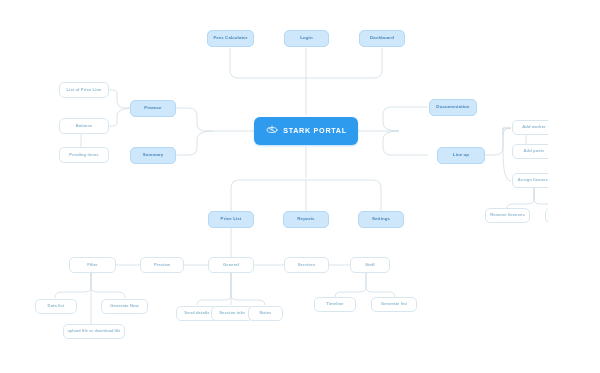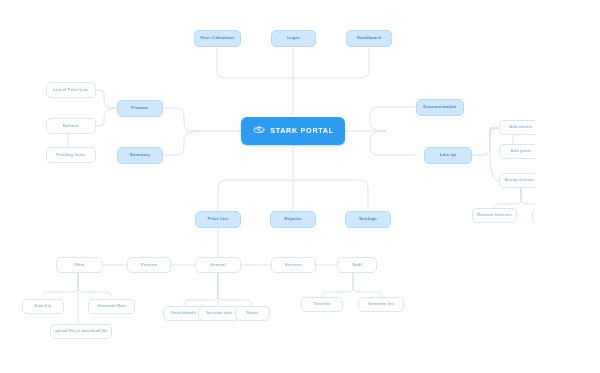--- a/index.html
+++ b/index.html
@@ -9,20 +9,21 @@
   }
   body {
     font-family: "Liberation Sans", sans-serif;
   }
   #canvas {
     position: relative;
     width: 535px;
     height: 373px;
     background: #ffffff;
     overflow: hidden;
+    margin-left: 13px;
   }
   #edges {
     position: absolute;
     left: 0;
     top: 0;
     width: 600px;
     height: 373px;
   }
   .node {
     position: absolute;

